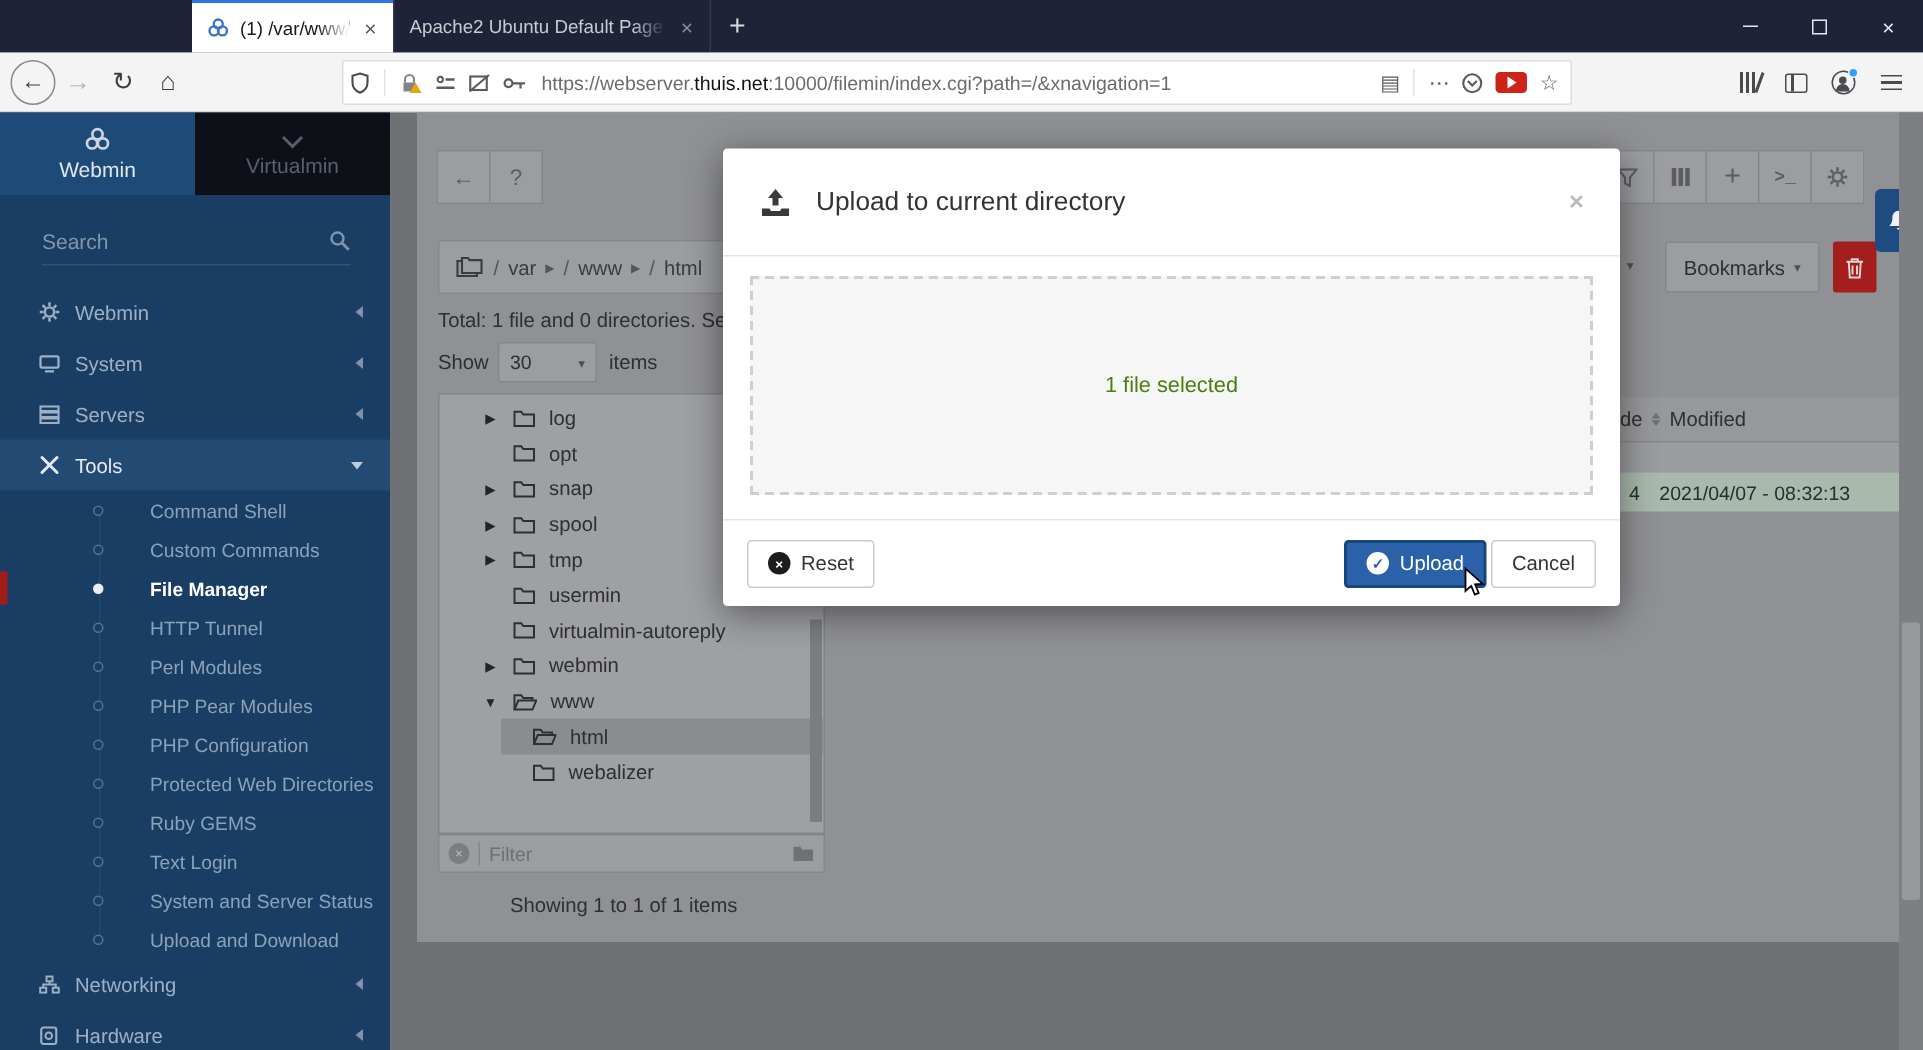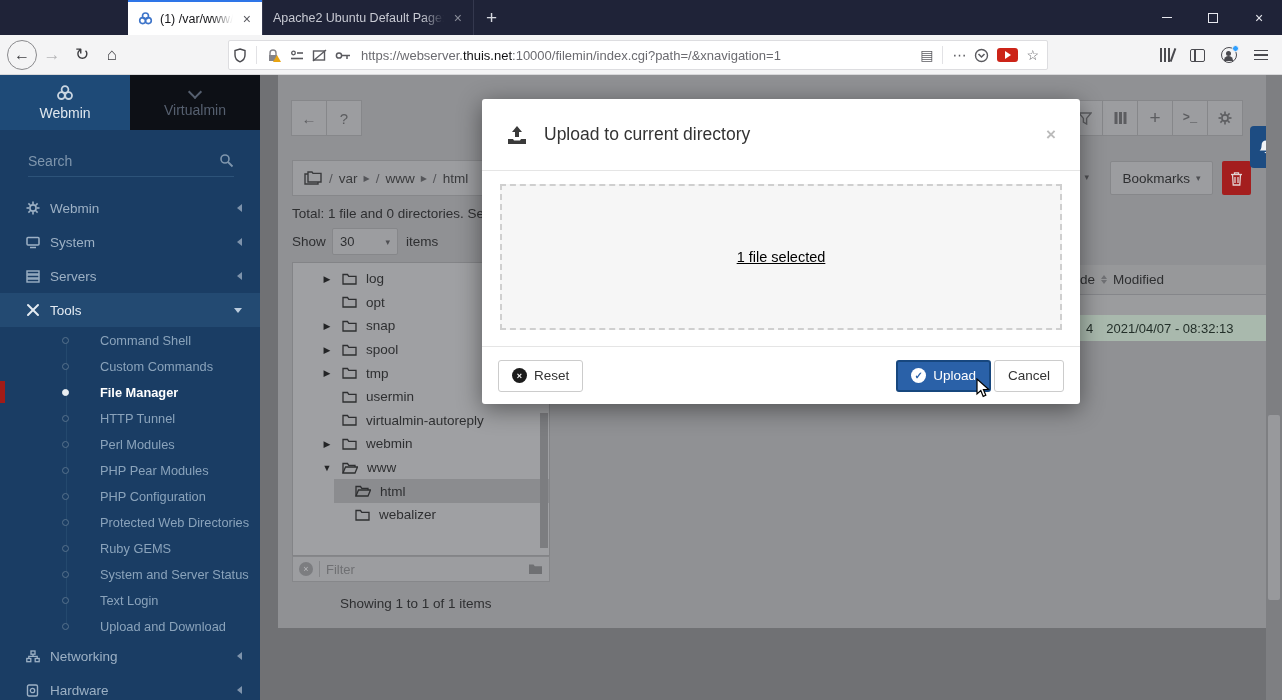--- a/index.html
+++ b/index.html
@@ -117,21 +117,21 @@
   .bellpanel { position:absolute; left:1250px; top:51px; width:32px; height:42px; background:#1d4c82; border-radius:4px 0 0 4px; display:flex; align-items:center; justify-content:center; }
   .bellbadge { position:absolute; right:1px; top:2px; min-width:14px; height:14px; border-radius:7px; background:#c0392f; color:#fff; font-size:9px; display:flex; align-items:center; justify-content:center; }
   .vscroll { position:absolute; left:1266px; top:0; width:16px; height:625px; background:#7e7f82; }
   .vscroll .thumb { position:absolute; left:2px; width:12px; top:340px; height:185px; background:#98999c; border-radius:2px; }
 
   
   .modal { position:absolute; left:482px; top:24px; width:598px; height:305px; background:#fff; border-radius:3px; box-shadow:0 5px 25px rgba(0,0,0,.45); }
   .mhead { height:72px; border-bottom:1px solid #e5e5e5; display:flex; align-items:center; padding:0 24px; gap:16px; }
   .mtitle { font-size:17.5px; color:#333; }
   .mclose { margin-left:auto; color:#bbb; font-size:17px; font-weight:bold; }
-  .dropzone { position:absolute; left:18px; top:85px; width:562px; height:146px; background:#f6f6f6; border:2px dashed #cfcfcf; display:flex; align-items:center; justify-content:center; font-size:14.5px; color:#000000;text-decoration:underline; }
+  .dropzone { position:absolute; left:18px; top:85px; width:562px; height:146px; background:#f6f6f6; border:2px dashed #cfcfcf; display:flex; align-items:center; justify-content:center; font-size:14.5px; color:#4d7c0f; }
   .mfoot { position:absolute; left:0; right:0; top:247px; bottom:0; border-top:1px solid #e5e5e5; display:flex; align-items:center; padding:0 16px; }
   .btn { height:32px; display:inline-flex; align-items:center; justify-content:center; gap:7px; border-radius:3px; font-size:13.5px; padding:0 13px; }
   .btn-default { background:#fff; border:1px solid #ccc; color:#333; }
   .btn-primary { background:#2a61a8; border:2px solid #17477e; color:#fff; margin-left:auto; }
   .circle-x { width:15px; height:15px; border-radius:50%; background:#1c1c1c; color:#fff; font-size:9px; font-weight:bold; display:inline-flex; align-items:center; justify-content:center; }
   .circle-chk { width:15px; height:15px; border-radius:50%; background:#fff; color:#2a61a8; font-size:10px; font-weight:bold; display:inline-flex; align-items:center; justify-content:center; }
   .btn-cancel { margin-left:3px; }
 
   .cursor { position:absolute; left:976px; top:303px; z-index:60; }
   svg { display:block; }
@@ -368,25 +368,25 @@
           <div class="sub">
               <span class="dot"></span>
               <span>Protected Web Directories</span>
             </div>
           <div class="sub">
               <span class="dot"></span>
               <span>Ruby GEMS</span>
             </div>
           <div class="sub">
               <span class="dot"></span>
+              <span>Text Login</span>
+            </div>
+          <div class="sub">
+              <span class="dot"></span>
               <span>System and Server Status</span>
-            </div>
-          <div class="sub">
-              <span class="dot"></span>
-              <span>Text Login</span>
             </div>
           <div class="sub">
               <span class="dot"></span>
               <span>Upload and Download</span>
             </div>
         </div>
 
         <div class="sec">
           <span class="sic">
             <svg width="14" height="13" viewBox="0 0 14 13">

